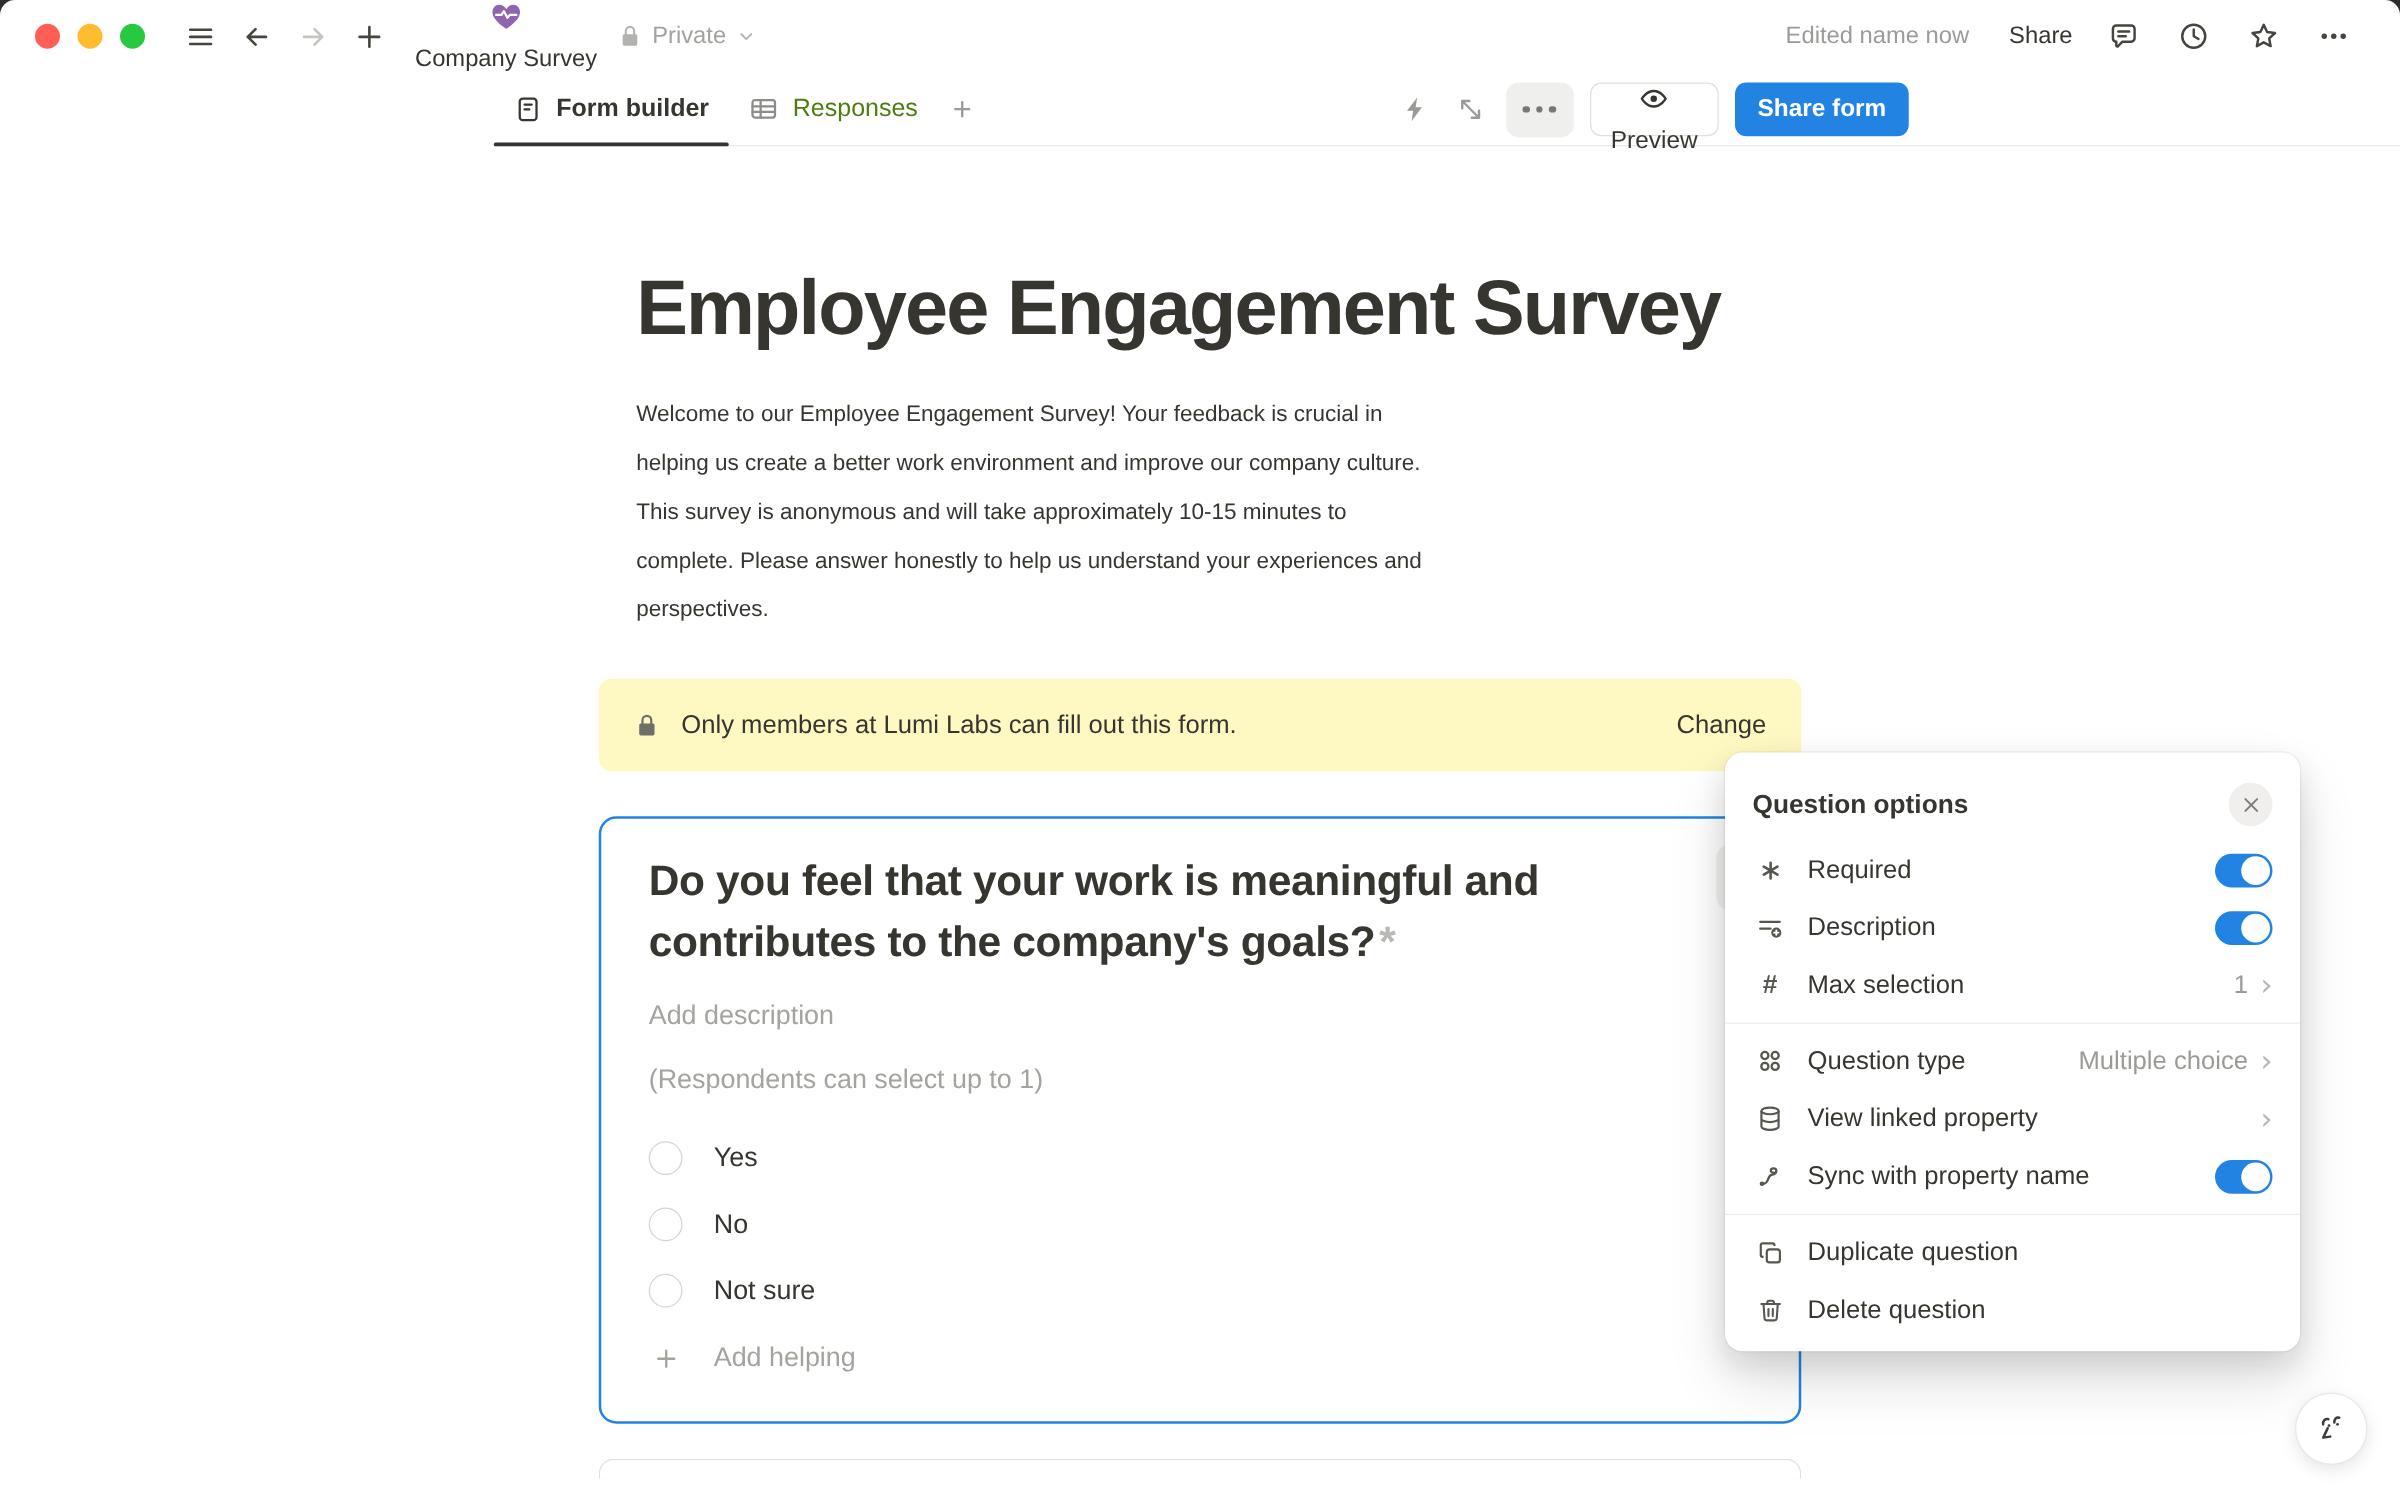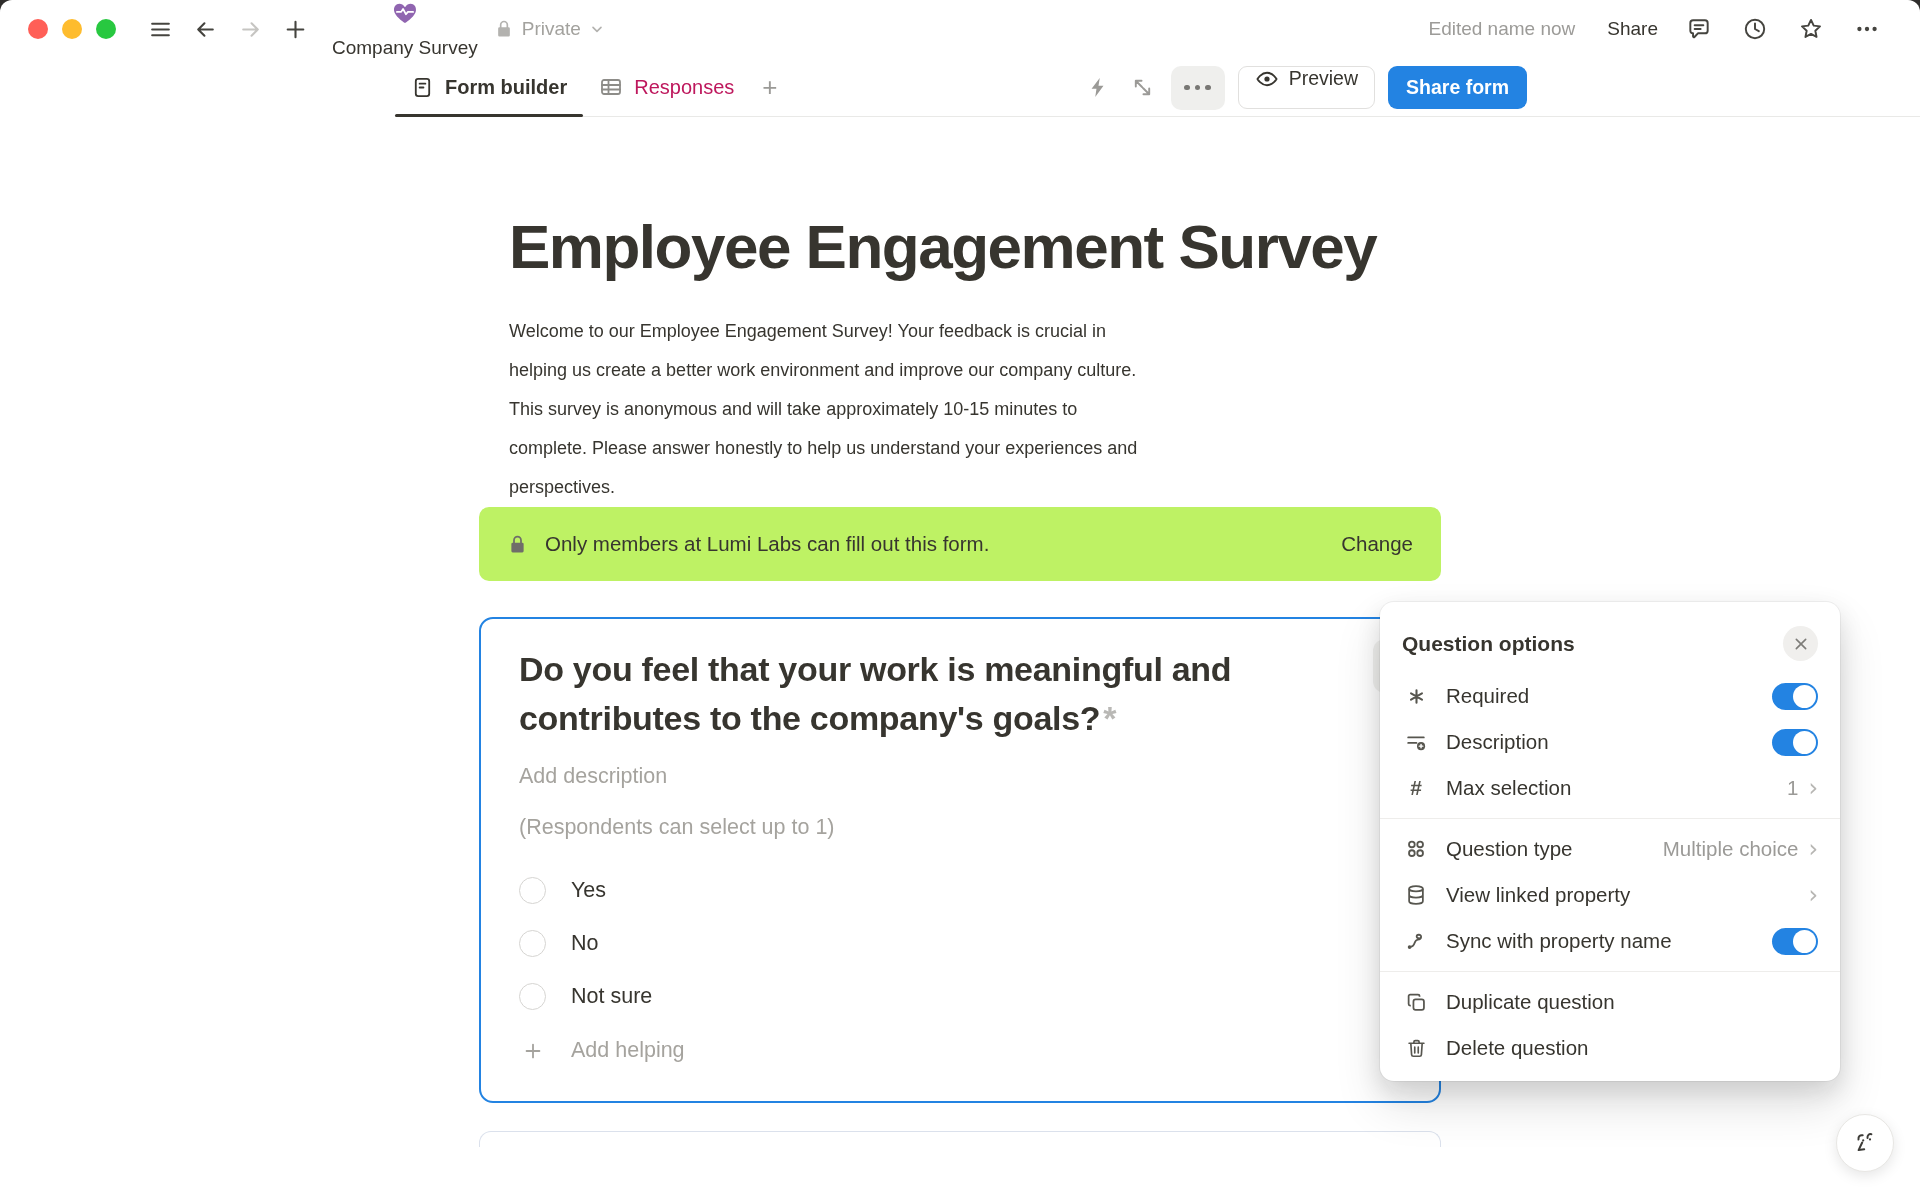--- a/index.html
+++ b/index.html
@@ -40,59 +40,59 @@
   
   .tabstrip {
     position:relative;
     margin-left:395px;
     height:59px;
     display:flex; align-items:stretch;
     border-bottom:1px solid #e9e9e7;
   }
   .tab {
     display:flex; align-items:center; gap:11px;
-    padding:0 16px; font-size:20px; color:#be185d;
+    padding:0 16px; font-size:20px; color:#4d7c0f;
     cursor:pointer; position:relative; background:none; border:none; font-family:inherit;
   }
   .tab.active { color:#37352f; font-weight:600; }
   .tab.active::after {
     content:""; position:absolute; left:0; right:0; bottom:-1px;
     height:3.5px; background:#37352f; border-radius:2px;
   }
   .tab-add { font-size:26px; color:#9b9a97; padding:0 12px; background:none; border:none; cursor:pointer; }
   .tab-actions {
     position:absolute; right:393px; top:0; height:59px;
     display:flex; align-items:center; gap:13px;
   }
   .dots-btn {
     width:54px; height:44px; border-radius:10px; background:#efefed;
     display:flex; align-items:center; justify-content:center; gap:5px;
     border:none; cursor:pointer;
   }
   .dots-btn i { width:5.5px; height:5.5px; border-radius:50%; background:#787774; }
   .preview-btn {
     height:43px; border:1px solid #e1e0de; border-radius:9px; background:#fff;
-    display:flex; align-items:flex-start; gap:10px; padding:0 16px;
-    font-size:19.5px; font-weight:500; color:#37352f; cursor:pointer; font-family:inherit;
+    display:flex; align-items:center; gap:10px; padding:0 16px;
+    font-size:19.5px; font-weight:500; color:#37352f; cursor:pointer; font-family:inherit;flex-direction:column;
   }
   .shareform-btn {
     height:43px; border:none; border-radius:9px;
     display:flex; align-items:center; padding:0 18px;
     font-size:19.5px; font-weight:600; color:#fff; cursor:pointer; font-family:inherit;
   }
   
   .main { position:relative; width:962px; margin-left:479px; }
   .form-title {
     margin:94px 0 0 30px;
     font-size:62px; font-weight:700; letter-spacing:-1.5px; color:#37352f;
     cursor:text;
   }
   .form-desc { margin:30px 0 0 30px; font-size:18px; line-height:39px; color:#37352f; cursor:text; }
   .notice {
-    height:74px; border-radius:10px; background:#bef264;
+    margin-top:36px; height:74px; border-radius:10px; background:#fef9c3;
     display:flex; align-items:center; gap:17px; padding:0 28px;
     font-size:20.5px; color:#37352f;
   }
   .change-btn { margin-left:auto; background:none; border:none; font-size:20.5px; color:#37352f; cursor:pointer; font-family:inherit; }
   
   .qcard {
     margin-top:36px; position:relative;
     border:2px solid #2383e2; border-radius:14px; background:#fff;
     padding:26px 38px 24px;
   }

